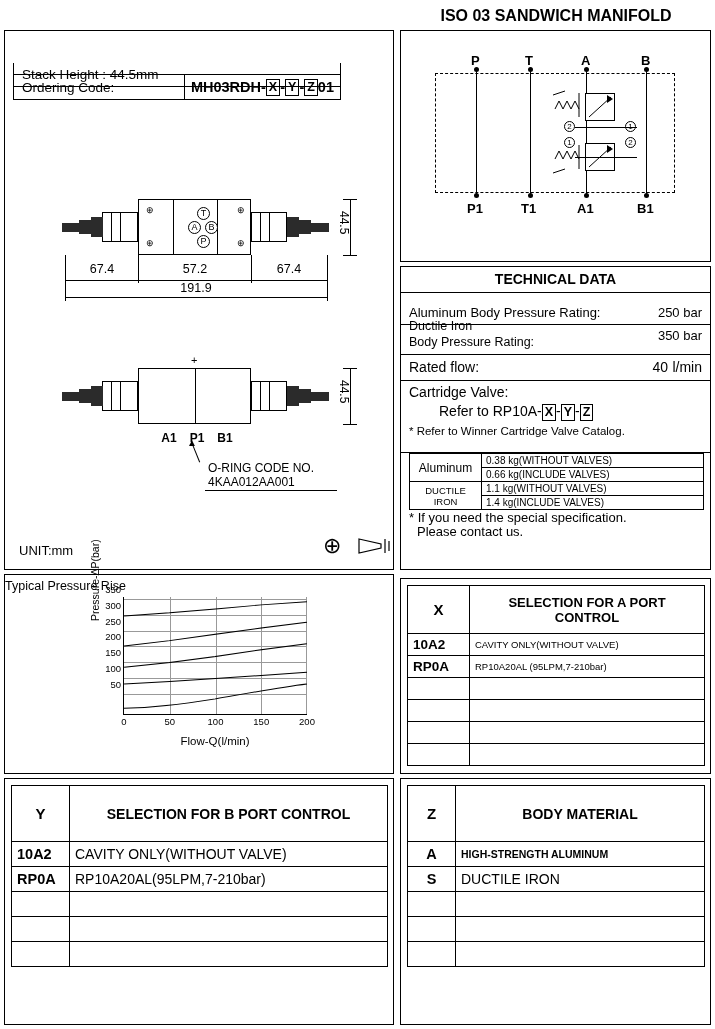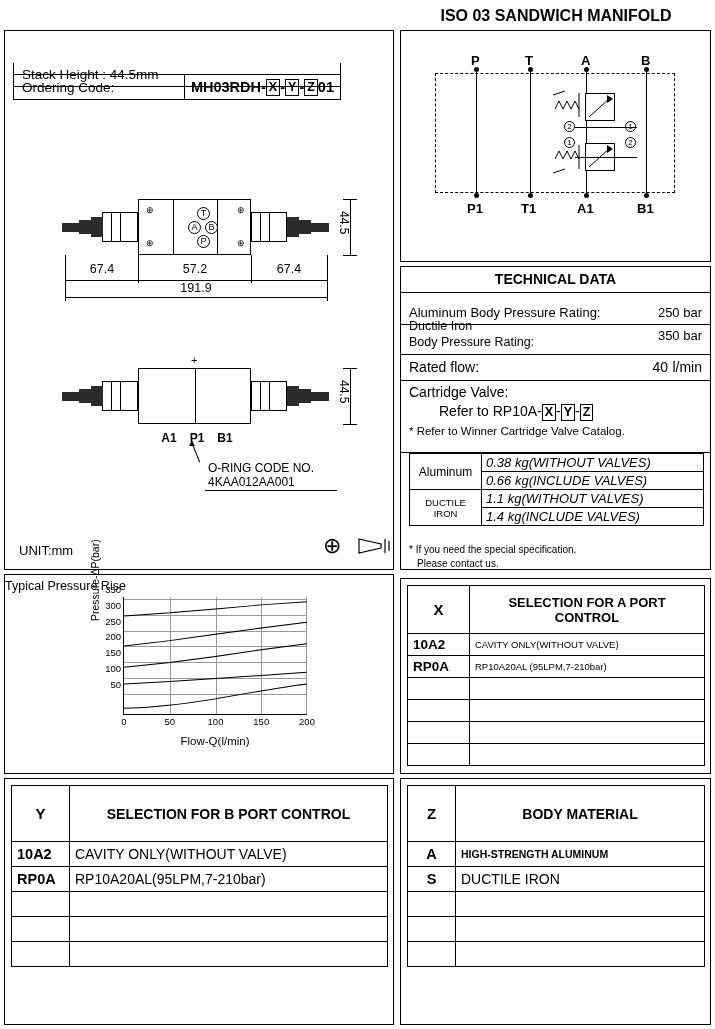--- a/index.html
+++ b/index.html
@@ -121,25 +121,25 @@
     border: 1px solid #000;
     border-collapse: collapse;
     font-size: 11px;
   }
   .mat-table td {
     border: 1px solid #000;
     padding: 1px 4px;
   }
   .mat-name { width: 72px; text-align: center; font-size: 12px; }
   .mat-name.small { font-size: 9.5px; }
-  .mat-val { font-size: 13px; font-style: italic; }
+  .mat-val { font-size: 10px; }
 
   .note {
-    position: absolute; left: 8px; top: 276px;
-    font-size: 10px; line-height: 14px;
+    position: absolute; left: 8px; top: 244px;
+    font-size: 13px; line-height: 14px;
   }
 
   
   #chart-panel { left: 4px; top: 574px; width: 390px; height: 200px; }
   .chart-title {
     position: absolute; top: 4px; width: 100%; 
     font-size: 12.5px;
   }
   .plot {
     position: absolute;

